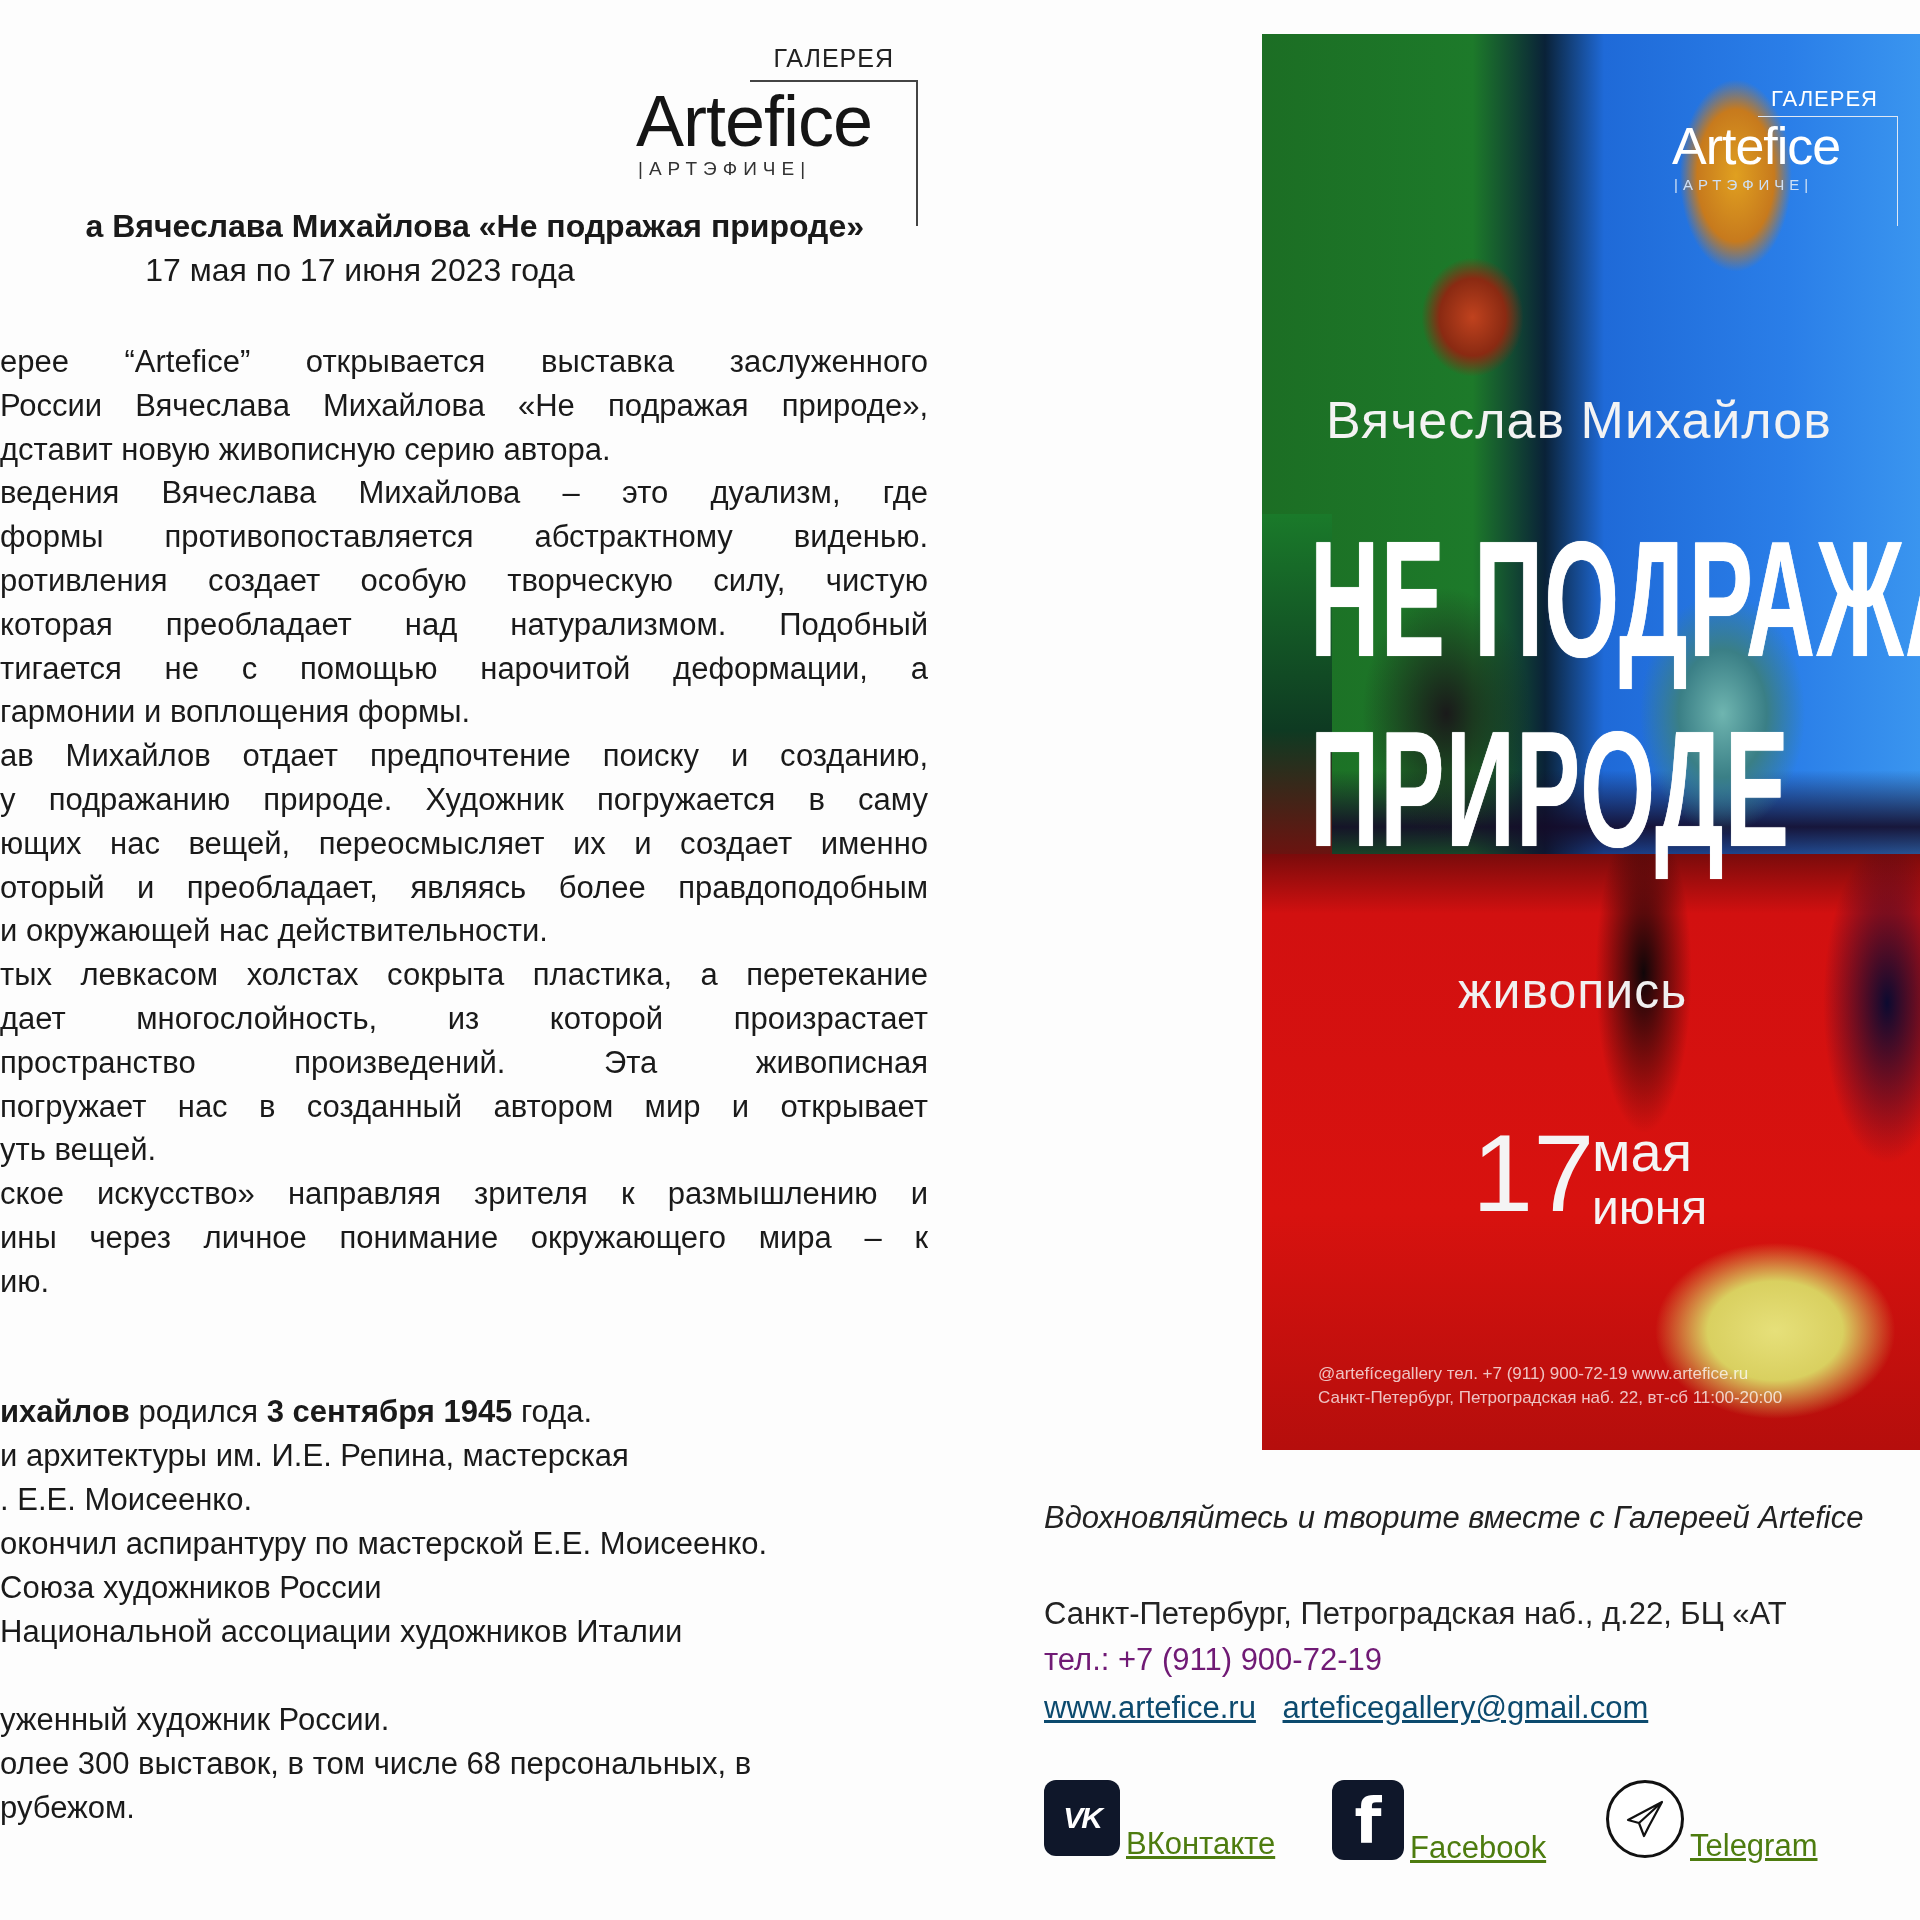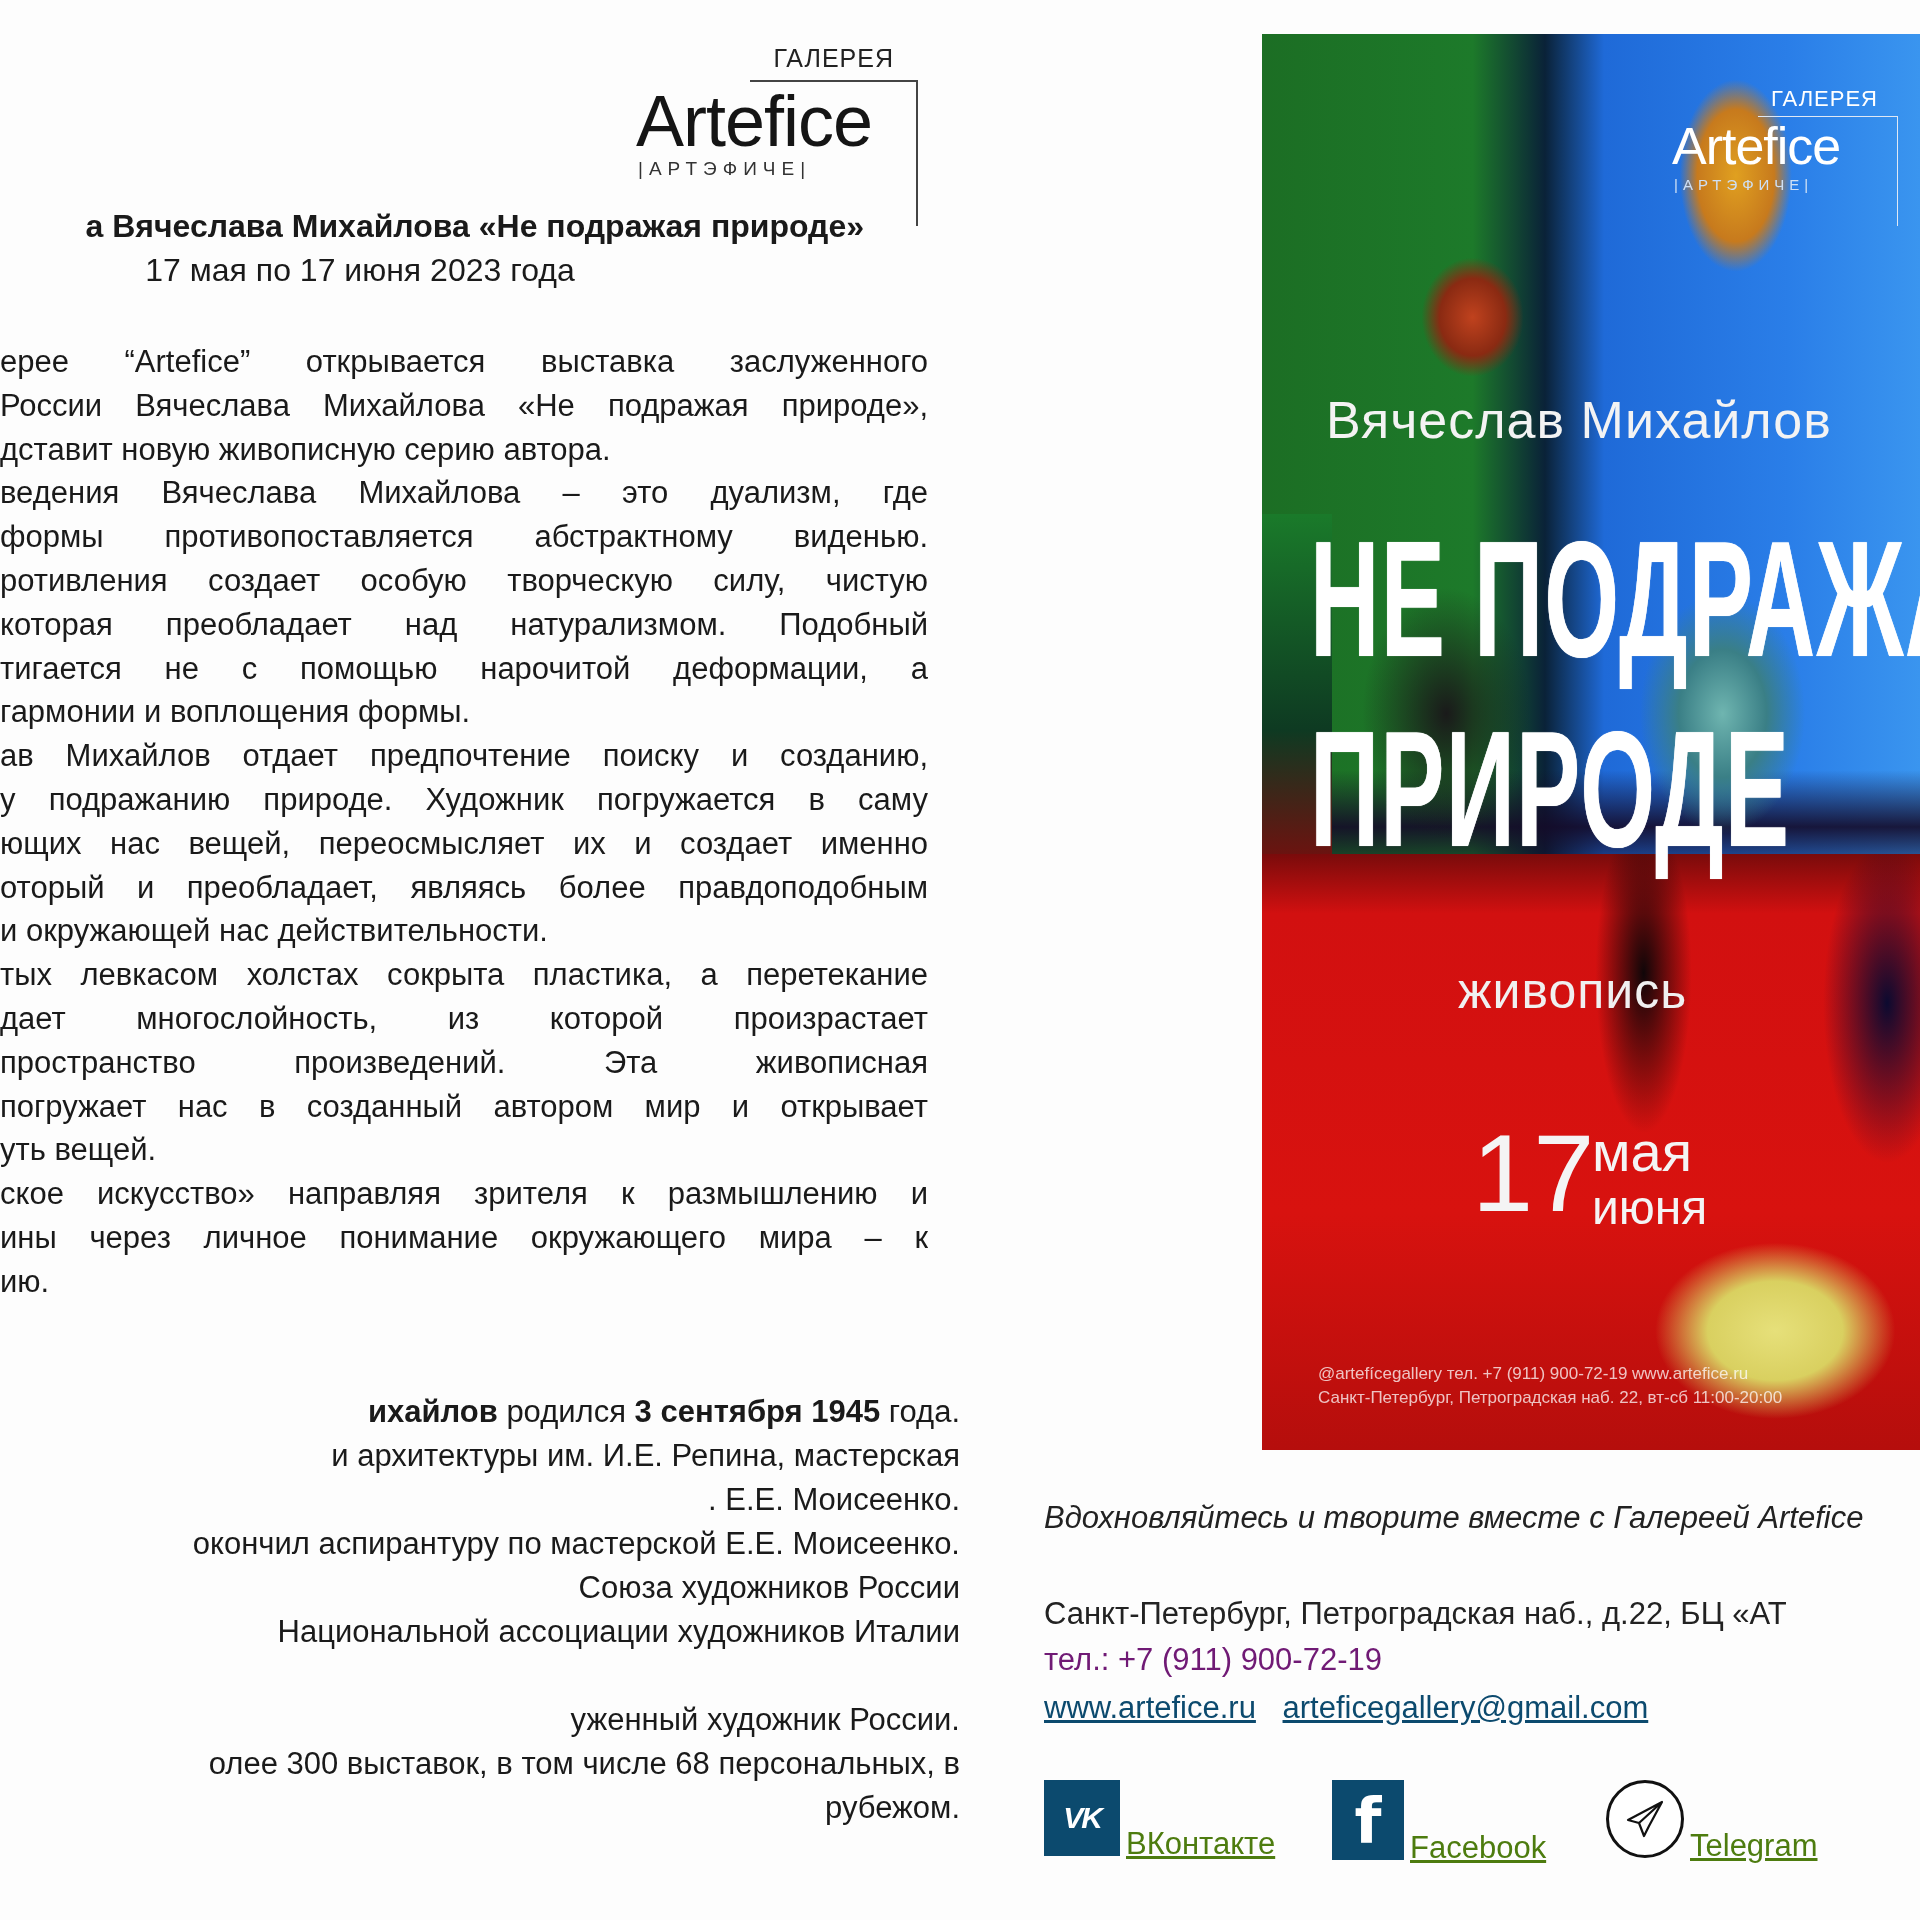--- a/index.html
+++ b/index.html
@@ -21,21 +21,21 @@
   
   .title1 { left:0; top:208px; width:930px; text-align:right; font-size:32px; font-weight:bold; white-space:nowrap; padding-right:66px; box-sizing:border-box; }
   .title2 { left:0; top:252px; width:720px; text-align:center; font-size:32px; white-space:nowrap; padding-left:0; }
 
   
   .body { left:0; top:340px; width:928px; font-size:31px; line-height:43.8px; }
   .body .ln { display:block; white-space:nowrap; overflow:hidden; text-align:justify; text-align-last:justify; height:43.8px; }
   .body .ln.last { text-align-last:left; }
 
   .bio { left:0; top:1390px; width:960px; font-size:31px; line-height:44px; }
-  .bio .ln { display:block; white-space:nowrap; height:44px;text-align:right; }
+  .bio .ln { display:block; white-space:nowrap; height:44px; }
   .bio .gap { height:44px; }
 
   
   .poster {
     left:1262px; top:34px; width:658px; height:1416px; overflow:hidden;
     background:
       radial-gradient(ellipse 120px 180px at 28% 48%, #1a1a1a 0%, rgba(0,0,0,0) 70%),
       radial-gradient(ellipse 140px 90px at 75% 92%, #e9e77a 0%, #dcd25a 45%, rgba(220,210,90,0) 75%),
       radial-gradient(ellipse 140px 120px at 30% 96%, #e7d85b 0%, rgba(231,216,91,0) 70%),
       radial-gradient(ellipse 110px 160px at 70% 48%, #6fb5b0 0%, #3a7f86 40%, rgba(58,127,134,0) 75%),
@@ -79,21 +79,21 @@
   .poster .foot1 { top:1330px; }
   .poster .foot2 { top:1354px; }
 
   
   .tagline { left:1044px; top:1500px; font-size:31px; font-style:italic; white-space:nowrap; color:#222; }
   .address { left:1044px; top:1596px; font-size:31px; white-space:nowrap; color:#222; }
   .phone { left:1044px; top:1642px; font-size:31px; white-space:nowrap; color:#701a75; }
   .links { left:1044px; top:1690px; font-size:31px; white-space:nowrap; }
   .links a { color:#0c4a6e; text-decoration:underline; margin-right:18px; }
   .social { top:1780px; display:flex; align-items:flex-end; }
-  .social .ic { width:76px; height:76px; border-radius:0; background:#0c4a6e; color:#fff; display:flex; align-items:center; justify-content:center; font-weight:bold; }
+  .social .ic { width:76px; height:76px; border-radius:12px; background:#0f172a; color:#fff; display:flex; align-items:center; justify-content:center; font-weight:bold; }
   .social a { color:#4d7c0f; text-decoration:underline; font-size:31px; margin-left:6px; margin-bottom:-6px; }
   .social.vk { left:1044px; }
   .social.fb { left:1332px; }
   .social.tg { left:1606px; }
   .social .tgic { width:78px; height:78px; border-radius:50%; border:3px solid #111; background:#fff; box-sizing:border-box; display:flex; align-items:center; justify-content:center; }
 </style>
 </head>
 <body>
 
 <div class="abs logo">

